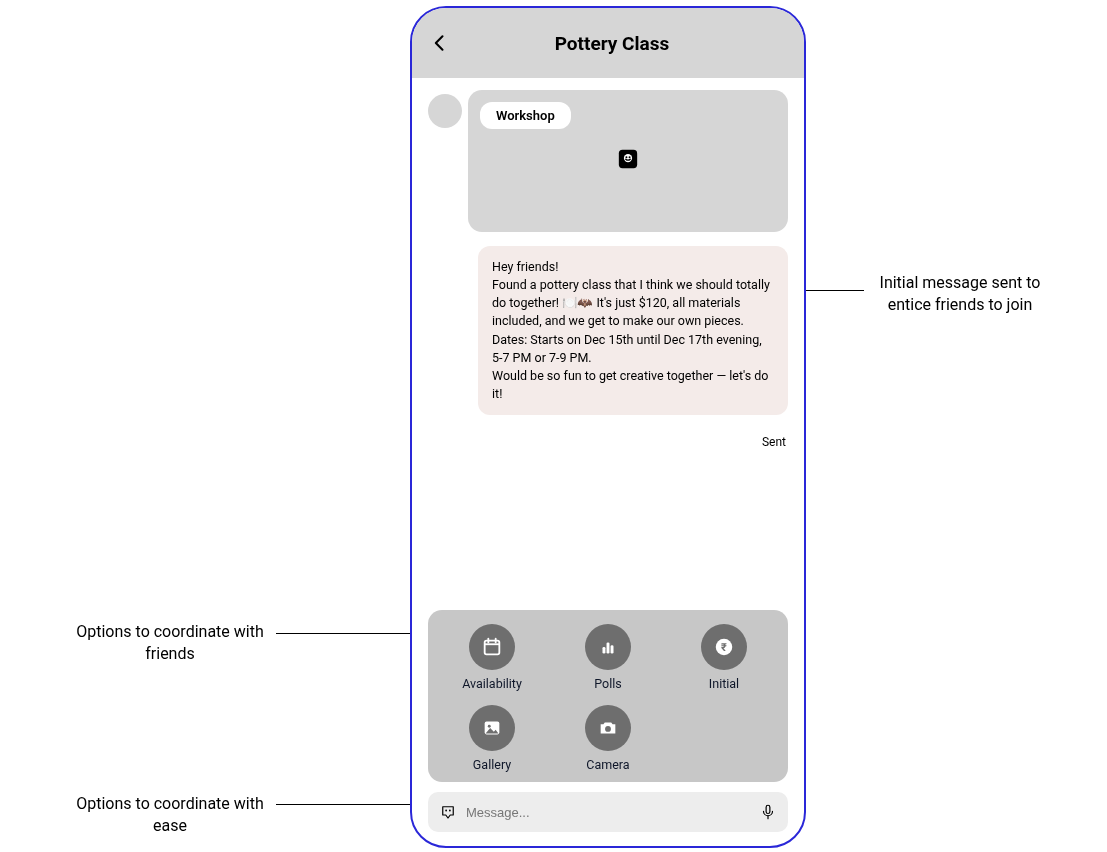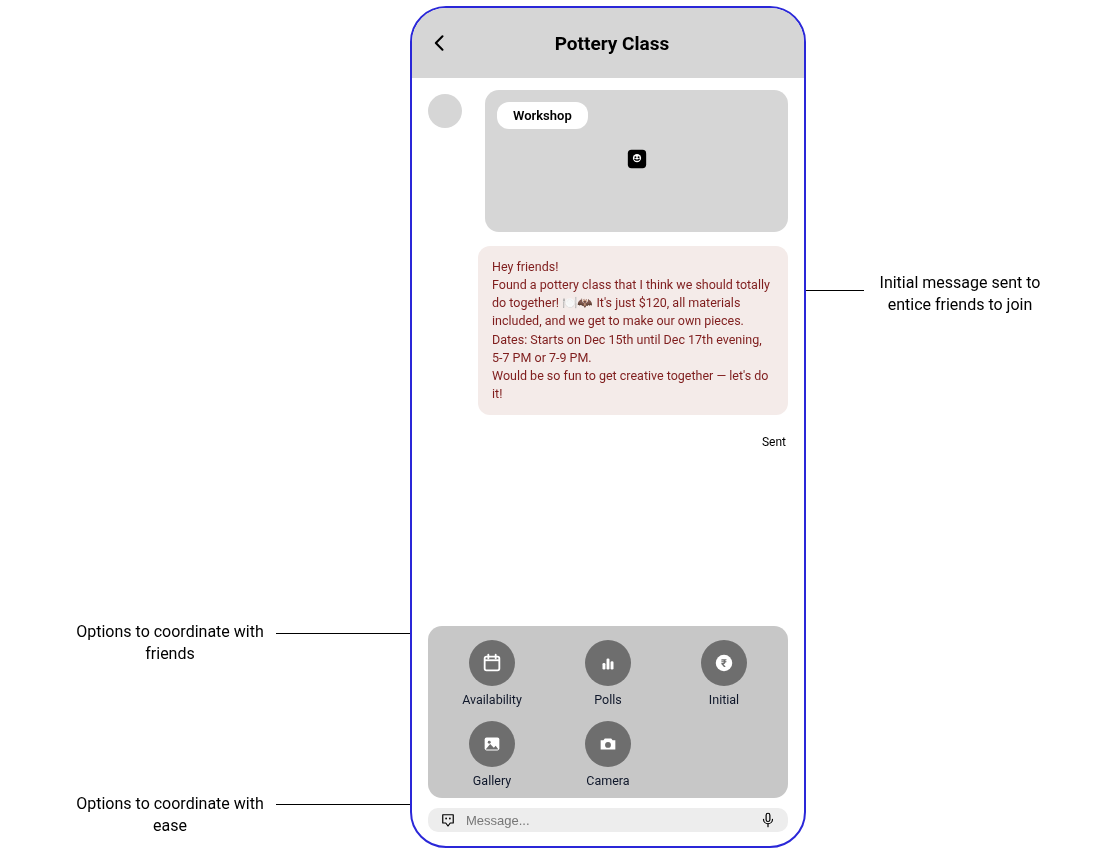--- a/index.html
+++ b/index.html
@@ -51,21 +51,21 @@
 
   .chat-area {
     flex: 1;
     padding: 12px 16px 4px 16px;
     overflow-y: auto;
   }
 
   
   .row-workshop {
     display: flex;
-    gap: 23px;
+    gap: 6px;
   }
   .avatar {
     width: 34px; height: 34px;
     border-radius: 50%;
     background: #d6d6d6;
     flex: 0 0 auto;
     margin-top: 4px;
   }
   .workshop-card {
     flex: 1;
@@ -98,21 +98,21 @@
     justify-content: flex-end;
     margin-top: 14px;
   }
   .msg-bubble {
     max-width: 310px;
     background: #f4ebe9;
     border-radius: 12px;
     padding: 12px 14px;
     font-size: 12.5px;
     line-height: 1.45;
-    color: #7f1d1d;
+    color: #000000;
     white-space: pre-wrap;
   }
   .msg-status {
     text-align: right;
     font-size: 12px;
     color: #000;
     margin-top: 20px;
     padding-right: 2px;
   }
 
@@ -140,21 +140,21 @@
     display: flex; align-items: center; justify-content: center;
   }
   .action-label {
     font-size: 12.5px;
     color: #0f172a;
   }
 
   
   .input-bar {
     margin: 4px 16px 14px 16px;
-    height: 24px;
+    height: 40px;
     background: #ededed;
     border-radius: 10px;
     display: flex;
     align-items: center;
     padding: 0 10px;
     gap: 8px;
     justify-content: center;
   }
   .bot-icon, .mic-icon {
     width: 20px; height: 20px;

